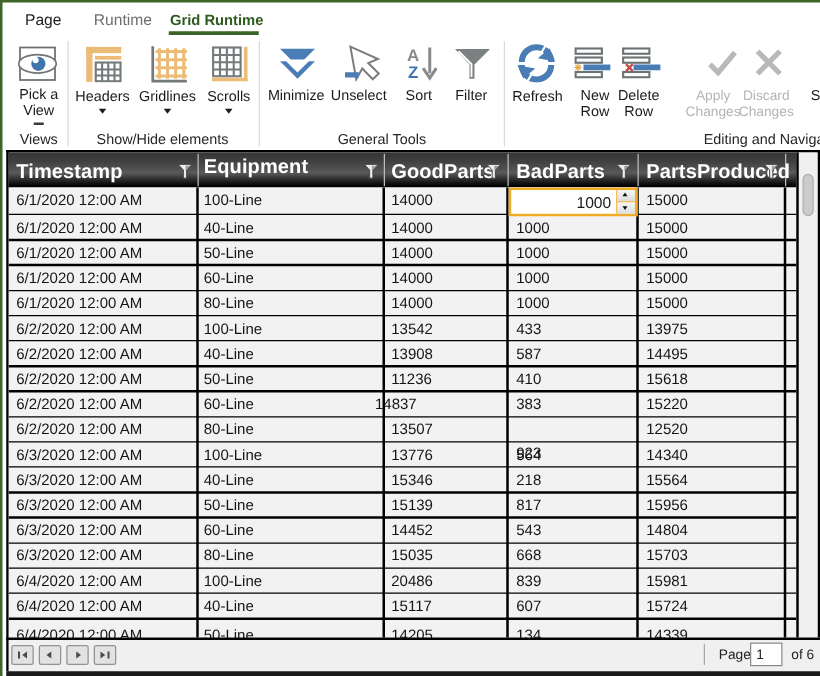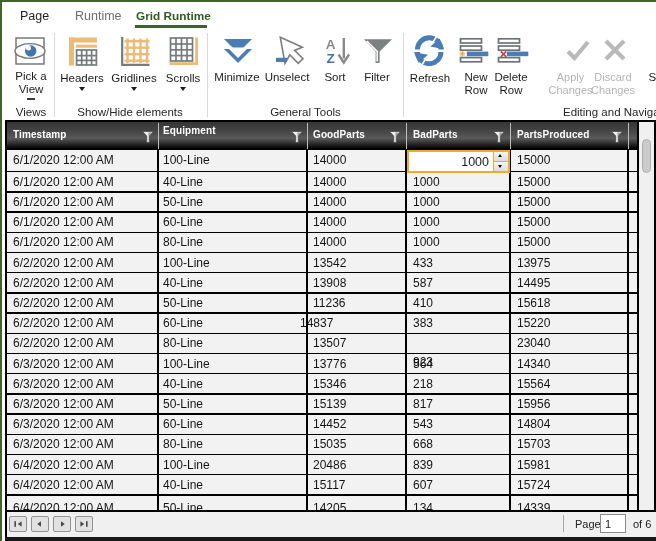--- a/index.html
+++ b/index.html
@@ -1,21 +1,21 @@
 <!DOCTYPE html>
 <html><head><meta charset="utf-8"><title>Grid Runtime</title><style>
 *{margin:0;padding:0;box-sizing:border-box}
 html,body{width:656px;height:541px}
 body{position:relative;background:#fff;font-family:"Liberation Sans",sans-serif;overflow:hidden}
 .a{position:absolute}
 .lbl{position:absolute;font-size:11.5px;color:#1b1b1b;line-height:13px;text-align:center;white-space:nowrap}
 .glbl{position:absolute;font-size:11.5px;color:#262626;line-height:12px;text-align:center;white-space:nowrap}
 .vsep{position:absolute;width:1px;background:#d9d9d9;top:33px;height:84px}
 .cell{position:absolute;font-size:12px;color:#141414;white-space:nowrap}
-.hl{position:absolute;font-size:10px;font-weight:700;color:#fff;white-space:nowrap;letter-spacing:0.1px}
+.hl{position:absolute;font-size:16px;font-weight:700;color:#fff;white-space:nowrap;letter-spacing:0.1px}
 .arrow{position:absolute;width:0;height:0;border-left:3.5px solid transparent;border-right:3.5px solid transparent;border-top:4px solid #1b1b1b}
 </style></head><body>
 
 <div class="a" style="left:0;top:0;width:656px;height:2px;background:#40652a"></div>
 <div class="a" style="left:0;top:0;width:2px;height:541px;background:#40652a"></div>
 <div class="a" style="left:20px;top:9px;font-size:12.5px;color:#1f1f1f">Page</div>
 <div class="a" style="left:75px;top:9px;font-size:12.5px;color:#6e6e6e">Runtime</div>
 <div class="a" style="left:136px;top:9px;font-size:11.8px;font-weight:700;color:#2f5a1e">Grid Runtime</div>
 <div class="a" style="left:135px;top:25px;width:72px;height:2.5px;background:#3a6526"></div>
 <div class="vsep" style="left:53.5px"></div>
@@ -237,21 +237,21 @@
 <div class="cell" style="left:13px;top:316.1px">6/2/2020 12:00 AM</div>
 <div class="cell" style="left:163px;top:316.1px">60-Line</div>
 <div class="cell" style="left:300px;top:316.1px">14837</div>
 <div class="cell" style="left:413px;top:316.1px">383</div>
 <div class="cell" style="left:517px;top:316.1px">15220</div>
 <div class="a" style="left:7px;top:352.69999999999993px;width:630px;height:1.5px;background:#000"></div>
 <div class="cell" style="left:13px;top:336.3px">6/2/2020 12:00 AM</div>
 <div class="cell" style="left:163px;top:336.3px">80-Line</div>
 <div class="cell" style="left:313px;top:336.3px">13507</div>
 <div class="cell" style="left:413px;top:355px">923</div>
-<div class="cell" style="left:517px;top:336.3px">23040</div>
+<div class="cell" style="left:517px;top:336.3px">12520</div>
 <div class="a" style="left:7px;top:372.8999999999999px;width:630px;height:1.5px;background:#000"></div>
 <div class="cell" style="left:13px;top:356.5px">6/3/2020 12:00 AM</div>
 <div class="cell" style="left:163px;top:356.5px">100-Line</div>
 <div class="cell" style="left:313px;top:356.5px">13776</div>
 <div class="cell" style="left:413px;top:356.5px">564</div>
 <div class="cell" style="left:517px;top:356.5px">14340</div>
 <div class="a" style="left:7px;top:393.0999999999999px;width:630px;height:1.5px;background:#000"></div>
 <div class="cell" style="left:13px;top:376.7px">6/3/2020 12:00 AM</div>
 <div class="cell" style="left:163px;top:376.7px">40-Line</div>
 <div class="cell" style="left:313px;top:376.7px">15346</div>

